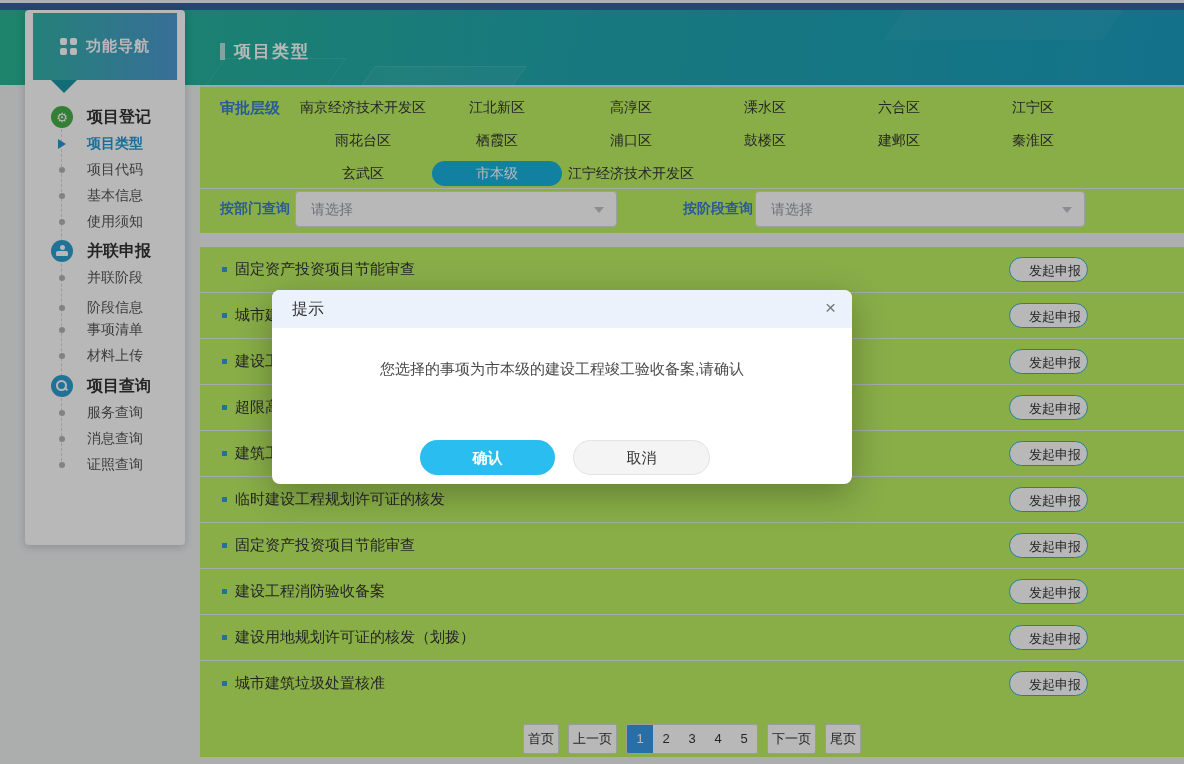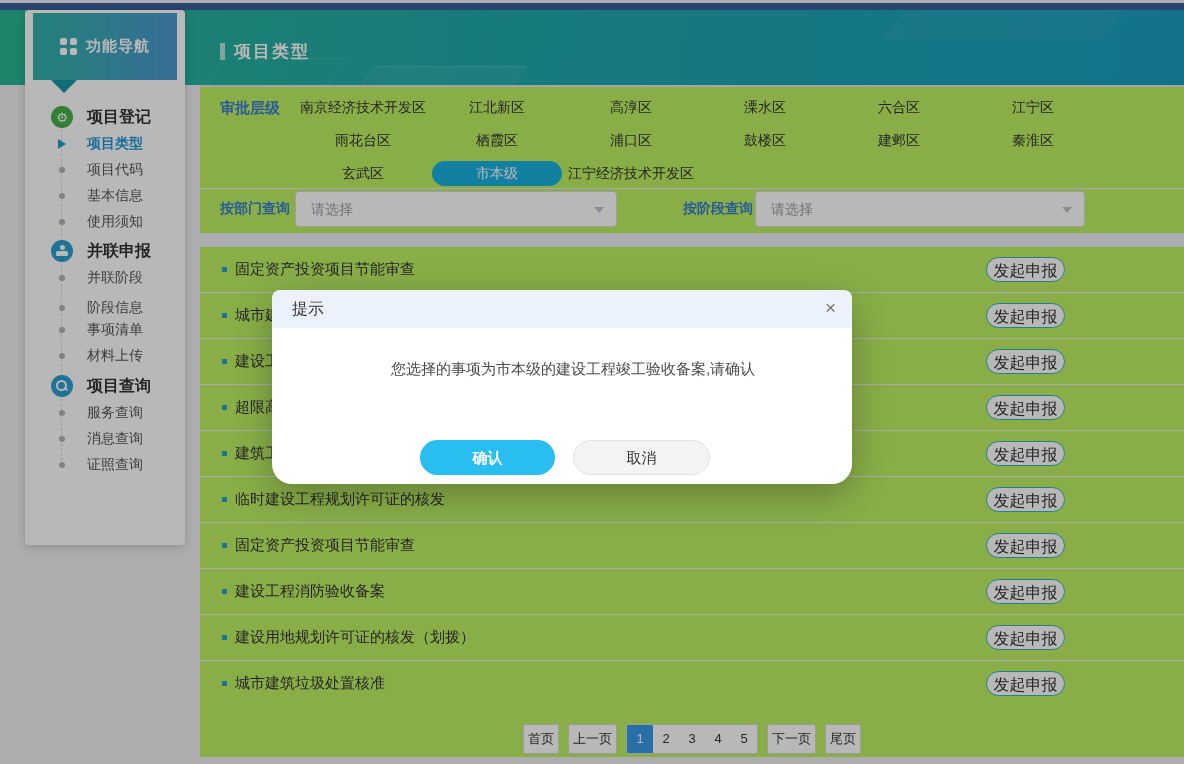--- a/index.html
+++ b/index.html
@@ -71,37 +71,37 @@
   .select-stage{left:555px;width:328px;}
   .select-text{line-height:34px;padding-left:15px;font-size:14px;color:#9aa0a8;}
   .caret{position:absolute;right:12px;top:15px;width:0;height:0;
     border-left:5px solid transparent;border-right:5px solid transparent;border-top:6px solid #c0c4cc;}
   .band{position:absolute;left:0;top:146px;width:984px;height:14px;background:#f0f2f3;}
   .list{position:absolute;left:0;top:160px;width:984px;}
   .lrow{position:relative;height:45px;border-bottom:1px solid #ebebeb;}
   .lrow:last-child{border-bottom:none;}
   .l-dot{position:absolute;left:22px;top:20px;width:5px;height:5px;background:#2d9fd0;}
   .l-text{position:absolute;left:35px;top:13px;font-size:15px;color:#333;white-space:nowrap;}
-  .l-btn{position:absolute;left:786px;top:10px;width:79px;height:25px;box-sizing:border-box;
-    border:1px solid #35b0c9;border-radius:13px;background:#fff;font-size:16px;color:#333;
-    text-align:center;line-height:23px;cursor:pointer;}
+  .l-btn{position:absolute;left:809px;top:10px;width:79px;height:25px;box-sizing:border-box;
+    border:1px solid #35b0c9;border-radius:13px;background:#fff;font-size:13px;color:#333;
+    text-align:right;line-height:23px;cursor:pointer;}
   .pagination{position:absolute;left:0;top:637px;width:984px;height:30px;display:flex;
     justify-content:center;gap:9px;font-size:13px;color:#333;}
   .pbtn{border:1px solid #d9d9d9;background:#fff;padding:0 4px;line-height:28px;height:28px;border-radius:2px;cursor:pointer;}
   .pgroup{display:flex;border:1px solid #d9d9d9;border-radius:2px;overflow:hidden;background:#fff;}
   .pnum{width:26px;line-height:28px;height:28px;text-align:center;cursor:pointer;}
   .pnum.active{background:#3a9ae8;color:#fff;}
   
   .overlay{position:absolute;left:0;top:0;width:1184px;height:764px;background:rgba(0,0,0,0.28);z-index:50;}
-  .modal{position:absolute;left:272px;top:290px;width:580px;height:194px;background:#fff;border-radius:20px;
+  .modal{position:absolute;left:272px;top:290px;width:580px;height:194px;background:#fff;border-radius:8px;
     box-shadow:0 10px 36px rgba(0,0,0,0.28);z-index:60;}
   .mhead{position:relative;height:38px;background:#ecf2fb;border-radius:8px 8px 0 0;}
   .mtitle{position:absolute;left:20px;top:9px;font-size:16px;color:#333;}
   .mclose{position:absolute;right:16px;top:7px;font-size:19px;color:#777;cursor:pointer;line-height:1.2;}
-  .mmsg{position:absolute;left:0;top:70px;width:580px;text-align:center;font-size:15px;color:#4a4a4a;padding-left:11px;}
+  .mmsg{position:absolute;left:0;top:70px;width:580px;text-align:center;font-size:15px;color:#4a4a4a;}
   .mbtn{position:absolute;top:150px;height:35px;border-radius:18px;font-size:15px;text-align:center;
     line-height:35px;cursor:pointer;box-sizing:border-box;}
   .mbtn-confirm{left:148px;width:135px;background:#29bdf0;color:#fff;font-weight:bold;}
   .mbtn-cancel{left:301px;width:137px;background:#f4f4f5;border:1px solid #e3e3e6;color:#333;line-height:33px;}
 </style>
 </head>
 <body>
 
 <div class="top-strip0"></div>
 <div class="top-strip1"></div>

